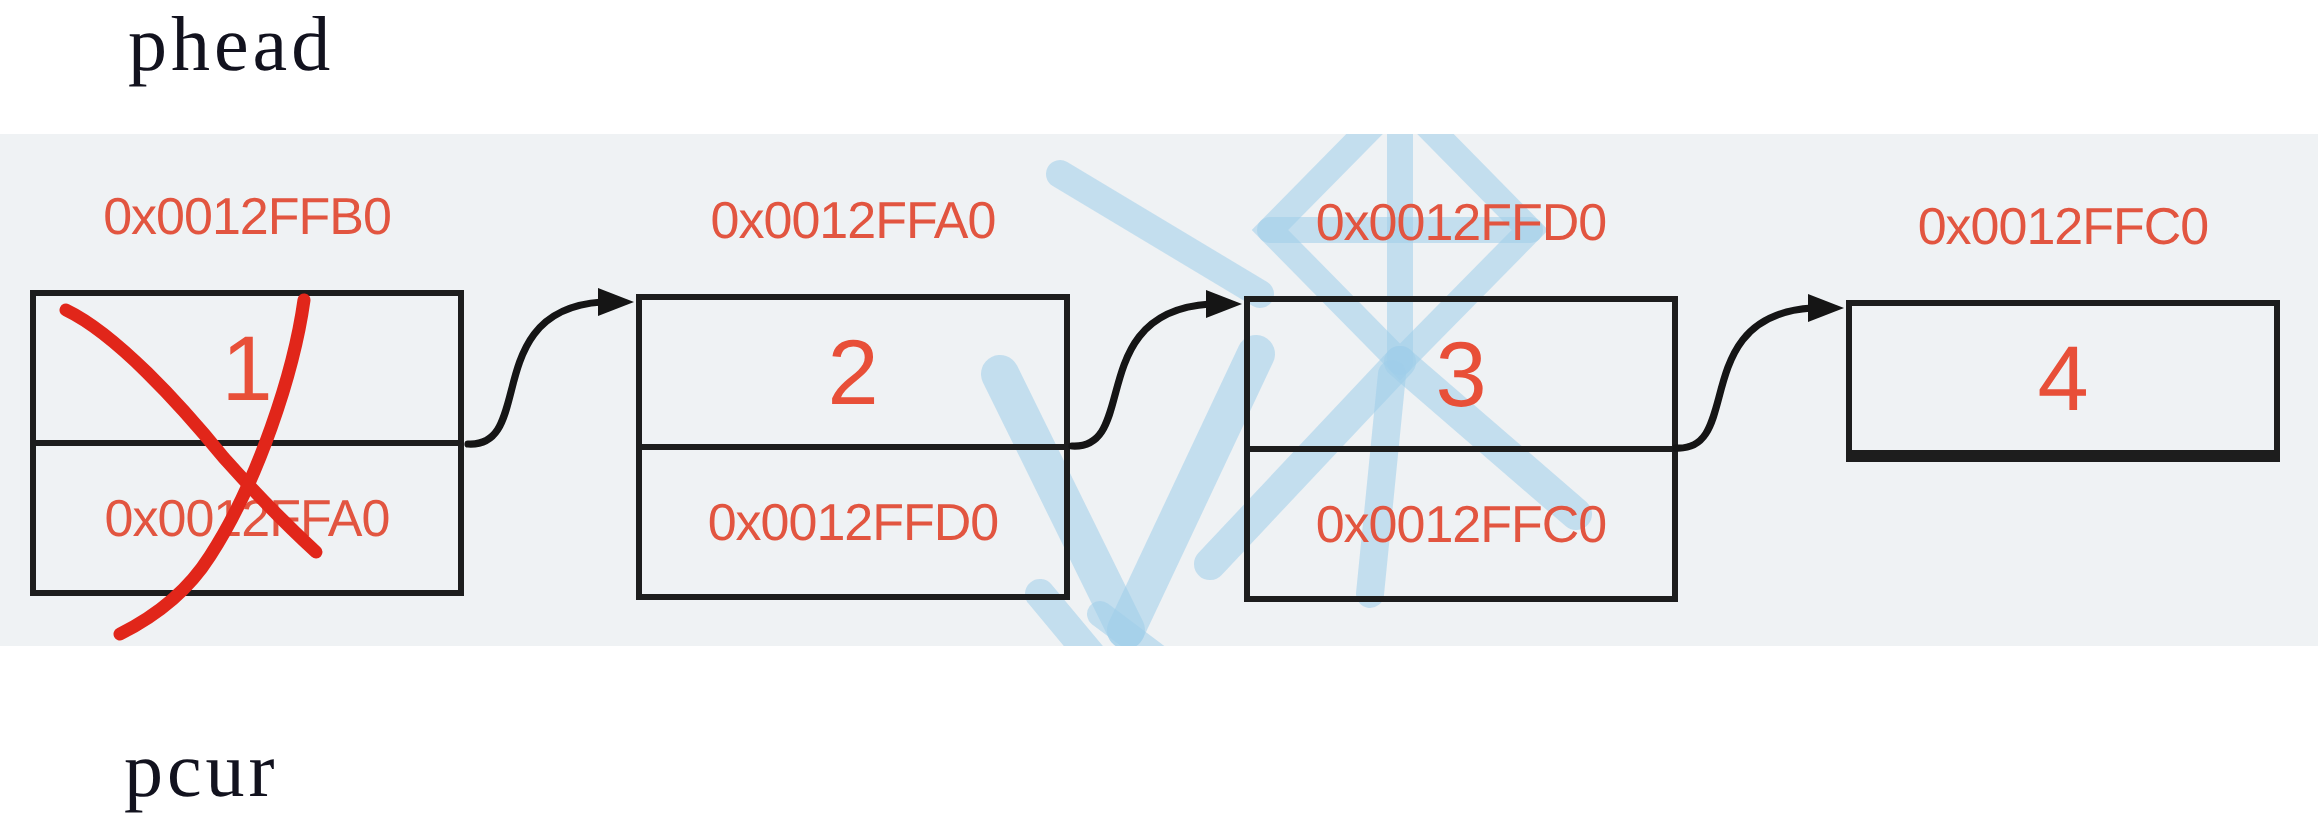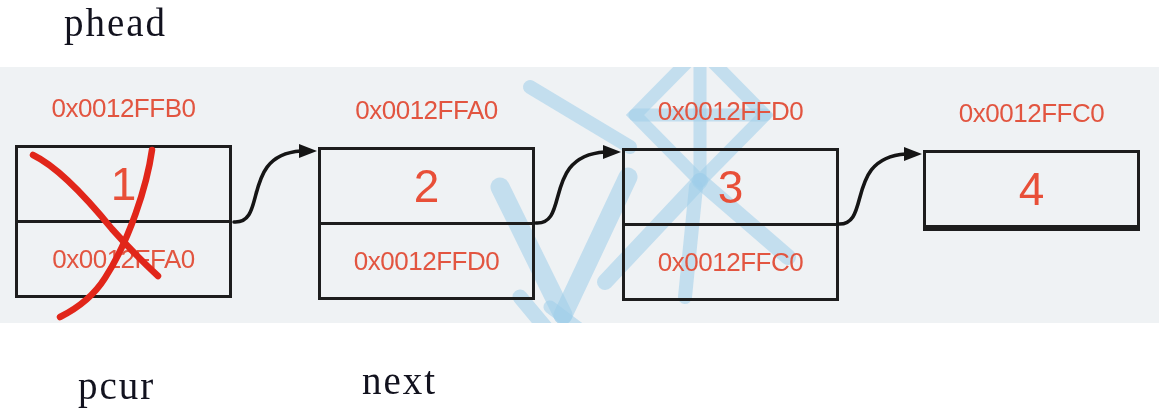--- a/index.html
+++ b/index.html
@@ -13,21 +13,21 @@
   
   .ptr-label{
     position:absolute;
     font-family:"Liberation Serif","DejaVu Serif",serif;
     font-size:39px;
     color:#12121e;
     letter-spacing:2px;
     white-space:nowrap;
   }
   .phead{left:64px;top:0px;}
-  .pcur{left:78px;top:363px;}
+  .pcur{left:62px;top:363px;}
   .next{left:362px;top:358px;}
 
   
   .band{
     position:absolute;
     left:0;top:67px;width:1159px;height:256px;
     background:#eff2f4;
     overflow:hidden;
   }
   .watermark-svg{position:absolute;left:380px;top:-10px;}
@@ -144,15 +144,14 @@
       <polygon points="922,154 904,147 904,161" fill="#151515"></polygon>
     </g>
 
     <g stroke="#e1261a" stroke-width="6.5" fill="none" stroke-linecap="round">
       <path d="M33 155 C58 167, 90 202, 112 229 C129 248, 146 265, 158 276"></path>
       <path d="M152 150 C147 186, 129 241, 105 278 C93 297, 76 309, 60 317"></path>
     </g>
   </svg>
 
   <div class="ptr-label pcur">pcur</div>
-  <div class="ptr-label next">next</div>
 
 </div>
 
 </body></html>

